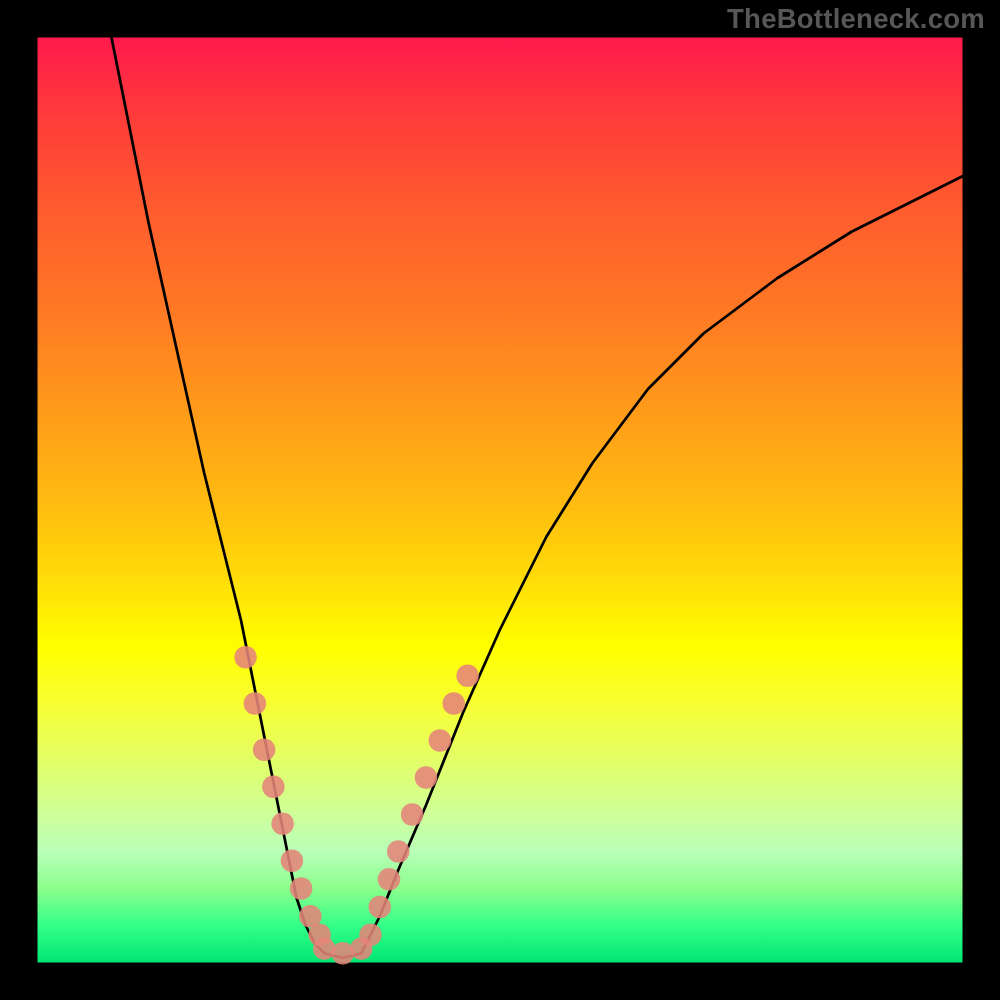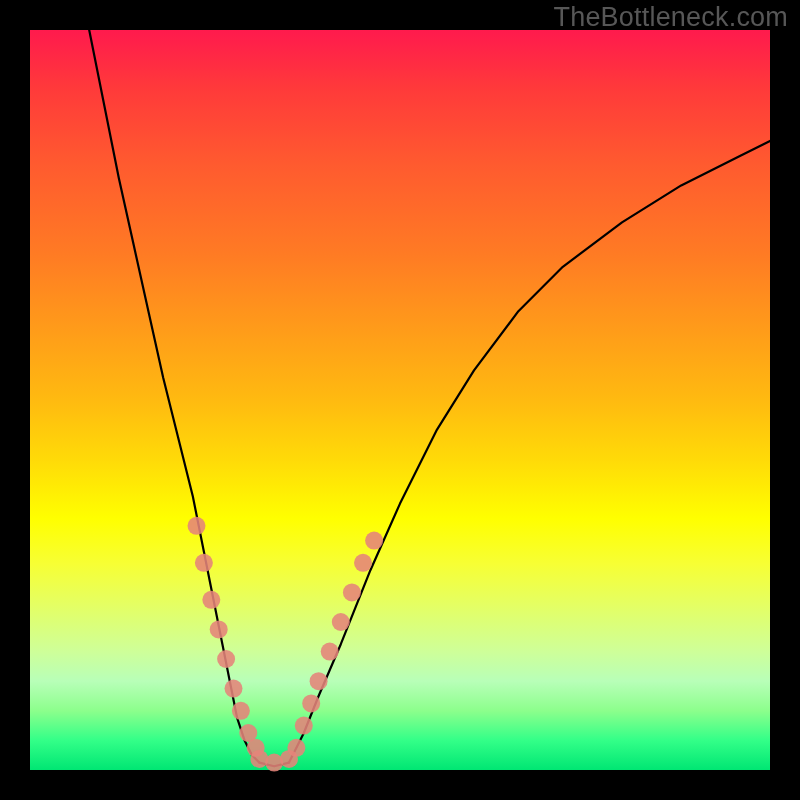--- a/index.html
+++ b/index.html
@@ -40,22 +40,22 @@
       #b8ffb8 88%,
       #8cff8c 92%,
       #33ff88 96%,
       #00e673 100%
     );
   }
   .watermark {
     position: absolute;
     top: 2px;
     right: 12px;
-    font-size: 27px;
-    font-weight: 400;
+    font-size: 22px;
+    font-weight: 700;
     color: #575757;
     letter-spacing: 0.2px;
   }
   svg.curves {
     position: absolute;
     left: 0;
     top: 0;
     width: 740px;
     height: 740px;
     overflow: visible;

